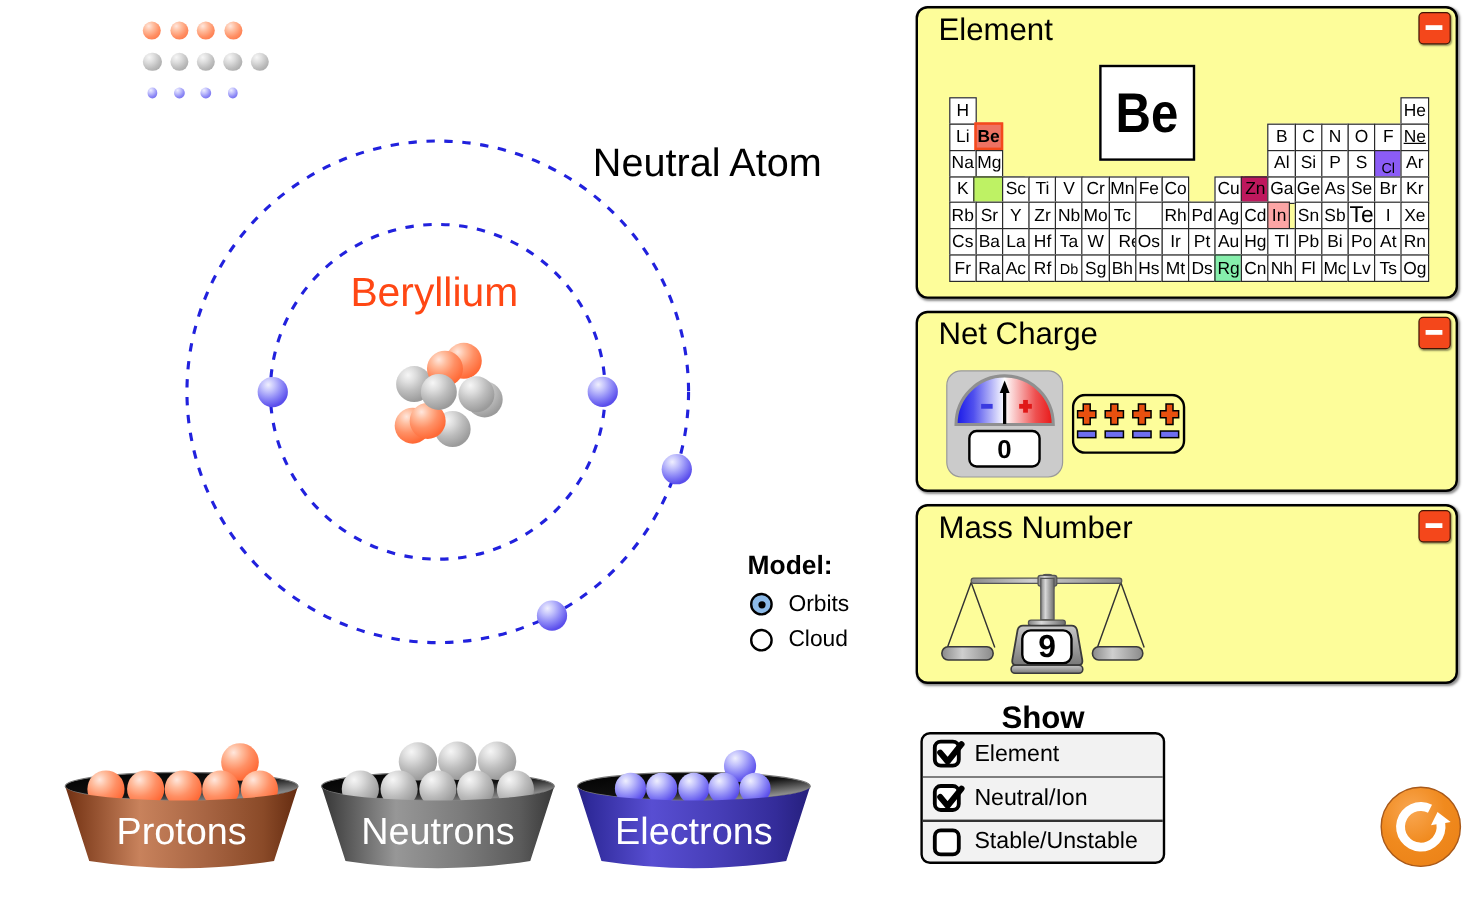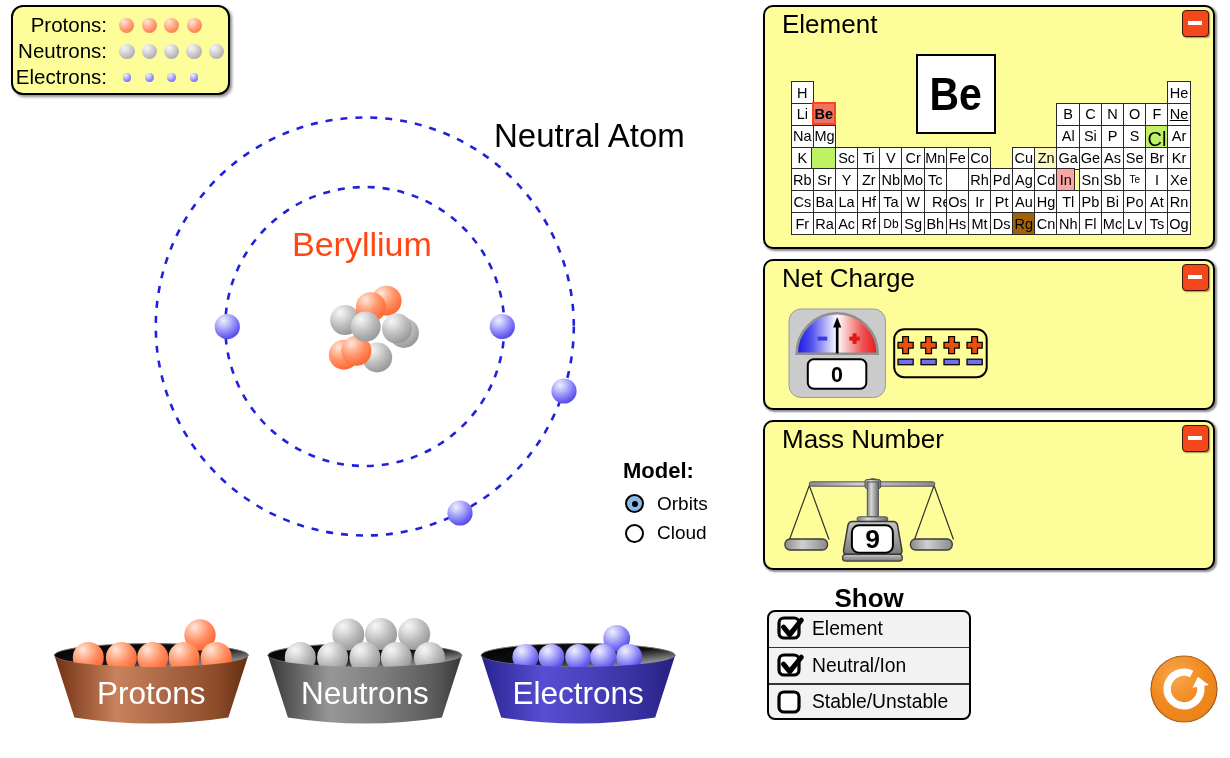--- a/index.html
+++ b/index.html
@@ -12,25 +12,20 @@
   .minusbtn div{position:absolute;left:5px;top:10px;width:13.5px;height:4.5px;background:#fff;}
   .ball{position:absolute;border-radius:50%;}
   .proton-g{background:radial-gradient(circle at 33% 25%, #ffe7dd 0%, #ffbd9e 28%, #ff9065 60%, #ff6a37 100%);}
   .neutron-g{background:radial-gradient(circle at 33% 25%, #f6f6f6 0%, #dedede 28%, #bdbdbd 60%, #9b9b9b 100%);}
   .electron-g{background:radial-gradient(circle at 33% 25%, #eeeeff 0%, #c2c1fc 30%, #8d89f5 62%, #655cee 100%);}
 </style>
 </head>
 <body>
 <div id="stage">
 
-  <div class="abs" style="left:11px;top:5px;width:215px;height:86px;background:#FDFD9A;border:2px solid #000;border-radius:12px;box-shadow:2px 2px 3px rgba(0,0,0,0.45);">
-    <div class="abs" style="right:121px;top:6px;font-size:20.5px;">Protons:</div>
-    <div class="abs" style="right:121px;top:32.2px;font-size:20.5px;">Neutrons:</div>
-    <div class="abs" style="right:121px;top:58.4px;font-size:20.5px;">Electrons:</div>
-  </div>
   <div>
 <div class="ball proton-g" style="left:118.5px;top:17.9px;width:15.0px;height:15.0px;"></div>
 <div class="ball proton-g" style="left:141.9px;top:17.9px;width:15.0px;height:15.0px;"></div>
 <div class="ball proton-g" style="left:164.2px;top:17.9px;width:15.0px;height:15.0px;"></div>
 <div class="ball proton-g" style="left:186.6px;top:17.9px;width:15.0px;height:15.0px;"></div>
 <div class="ball neutron-g" style="left:119.3px;top:43.9px;width:15.4px;height:15.4px;"></div>
 <div class="ball neutron-g" style="left:141.7px;top:43.9px;width:15.4px;height:15.4px;"></div>
 <div class="ball neutron-g" style="left:164.0px;top:43.9px;width:15.4px;height:15.4px;"></div>
 <div class="ball neutron-g" style="left:186.4px;top:43.9px;width:15.4px;height:15.4px;"></div>
 <div class="ball neutron-g" style="left:208.8px;top:43.9px;width:15.4px;height:15.4px;"></div>
@@ -111,34 +106,34 @@
 <div style="position:absolute;left:310.2px;top:21.9px;width:23.6px;height:23.2px;background:#fff;border:1.4px solid #2a2a2a;box-sizing:border-box;display:flex;align-items:center;justify-content:center;font-size:14.5px;">N</div>
 <div style="position:absolute;left:332.4px;top:21.9px;width:23.6px;height:23.2px;background:#fff;border:1.4px solid #2a2a2a;box-sizing:border-box;display:flex;align-items:center;justify-content:center;font-size:14.5px;">O</div>
 <div style="position:absolute;left:354.6px;top:21.9px;width:23.6px;height:23.2px;background:#fff;border:1.4px solid #2a2a2a;box-sizing:border-box;display:flex;align-items:center;justify-content:center;font-size:14.5px;">F</div>
 <div style="position:absolute;left:376.7px;top:21.9px;width:23.6px;height:23.2px;background:#fff;border:1.4px solid #2a2a2a;box-sizing:border-box;display:flex;align-items:center;justify-content:center;font-size:14.5px;text-decoration:underline;">Ne</div>
 <div style="position:absolute;left:0.0px;top:43.7px;width:23.6px;height:23.2px;background:#fff;border:1.4px solid #2a2a2a;box-sizing:border-box;display:flex;align-items:center;justify-content:center;font-size:14.5px;">Na</div>
 <div style="position:absolute;left:22.2px;top:43.7px;width:23.6px;height:23.2px;background:#fff;border:1.4px solid #2a2a2a;box-sizing:border-box;display:flex;align-items:center;justify-content:center;font-size:14.5px;">Mg</div>
 <div style="position:absolute;left:265.9px;top:43.7px;width:23.6px;height:23.2px;background:#fff;border:1.4px solid #2a2a2a;box-sizing:border-box;display:flex;align-items:center;justify-content:center;font-size:14.5px;">Al</div>
 <div style="position:absolute;left:288.1px;top:43.7px;width:23.6px;height:23.2px;background:#fff;border:1.4px solid #2a2a2a;box-sizing:border-box;display:flex;align-items:center;justify-content:center;font-size:14.5px;">Si</div>
 <div style="position:absolute;left:310.2px;top:43.7px;width:23.6px;height:23.2px;background:#fff;border:1.4px solid #2a2a2a;box-sizing:border-box;display:flex;align-items:center;justify-content:center;font-size:14.5px;">P</div>
 <div style="position:absolute;left:332.4px;top:43.7px;width:23.6px;height:23.2px;background:#fff;border:1.4px solid #2a2a2a;box-sizing:border-box;display:flex;align-items:center;justify-content:center;font-size:14.5px;">S</div>
-<div style="position:absolute;left:354.6px;top:43.7px;width:23.6px;height:30px;background:#bef264;border:1.4px solid #2a2a2a;box-sizing:border-box;display:flex;align-items:center;justify-content:center;font-size:20px;">Cl</div>
+<div style="position:absolute;left:354.6px;top:43.7px;width:23.6px;height:30px;background:#8b5cf6;border:1.4px solid #2a2a2a;box-sizing:border-box;display:flex;align-items:center;justify-content:center;font-size:12px;">Cl</div>
 <div style="position:absolute;left:376.7px;top:43.7px;width:23.6px;height:23.2px;background:#fff;border:1.4px solid #2a2a2a;box-sizing:border-box;display:flex;align-items:center;justify-content:center;font-size:14.5px;">Ar</div>
 <div style="position:absolute;left:0.0px;top:65.6px;width:23.6px;height:23.2px;background:#fff;border:1.4px solid #2a2a2a;box-sizing:border-box;display:flex;align-items:center;justify-content:center;font-size:14.5px;">K</div>
 <div style="position:absolute;left:20px;top:65.6px;width:23.6px;height:23.2px;background:#bef264;border:1.4px solid #2a2a2a;box-sizing:border-box;display:flex;align-items:center;justify-content:center;font-size:14.5px;padding-left:41px;">Ca</div>
 <div style="position:absolute;left:44.3px;top:65.6px;width:23.6px;height:23.2px;background:#fff;border:1.4px solid #2a2a2a;box-sizing:border-box;display:flex;align-items:center;justify-content:center;font-size:14.5px;">Sc</div>
 <div style="position:absolute;left:66.5px;top:65.6px;width:23.6px;height:23.2px;background:#fff;border:1.4px solid #2a2a2a;box-sizing:border-box;display:flex;align-items:center;justify-content:center;font-size:14.5px;">Ti</div>
 <div style="position:absolute;left:88.6px;top:65.6px;width:23.6px;height:23.2px;background:#fff;border:1.4px solid #2a2a2a;box-sizing:border-box;display:flex;align-items:center;justify-content:center;font-size:14.5px;">V</div>
 <div style="position:absolute;left:110.8px;top:65.6px;width:23.6px;height:23.2px;background:#fff;border:1.4px solid #2a2a2a;box-sizing:border-box;display:flex;align-items:center;justify-content:center;font-size:14.5px;">Cr</div>
 <div style="position:absolute;left:133.0px;top:65.6px;width:23.6px;height:23.2px;background:#fff;border:1.4px solid #2a2a2a;box-sizing:border-box;display:flex;align-items:center;justify-content:center;font-size:14.5px;">Mn</div>
 <div style="position:absolute;left:155.1px;top:65.6px;width:23.6px;height:23.2px;background:#fff;border:1.4px solid #2a2a2a;box-sizing:border-box;display:flex;align-items:center;justify-content:center;font-size:14.5px;">Fe</div>
 <div style="position:absolute;left:177.3px;top:65.6px;width:23.6px;height:23.2px;background:#fff;border:1.4px solid #2a2a2a;box-sizing:border-box;display:flex;align-items:center;justify-content:center;font-size:14.5px;">Co</div>
 <div style="position:absolute;left:199.4px;top:65.6px;width:23.6px;height:23.2px;background:#fff;border:1.4px solid #2a2a2a;box-sizing:border-box;display:flex;align-items:center;justify-content:center;font-size:14.5px;margin-left:47px;">Ni</div>
 <div style="position:absolute;left:221.6px;top:65.6px;width:23.6px;height:23.2px;background:#fff;border:1.4px solid #2a2a2a;box-sizing:border-box;display:flex;align-items:center;justify-content:center;font-size:14.5px;">Cu</div>
-<div style="position:absolute;left:243.8px;top:65.6px;width:23.6px;height:23.2px;background:#fef9c3;border:1.4px solid #2a2a2a;box-sizing:border-box;display:flex;align-items:center;justify-content:center;font-size:14.5px;">Zn</div>
+<div style="position:absolute;left:243.8px;top:65.6px;width:23.6px;height:23.2px;background:#be185d;border:1.4px solid #2a2a2a;box-sizing:border-box;display:flex;align-items:center;justify-content:center;font-size:14.5px;">Zn</div>
 <div style="position:absolute;left:265.9px;top:65.6px;width:23.6px;height:23.2px;background:#fff;border:1.4px solid #2a2a2a;box-sizing:border-box;display:flex;align-items:center;justify-content:center;font-size:14.5px;">Ga</div>
 <div style="position:absolute;left:288.1px;top:65.6px;width:23.6px;height:23.2px;background:#fff;border:1.4px solid #2a2a2a;box-sizing:border-box;display:flex;align-items:center;justify-content:center;font-size:14.5px;">Ge</div>
 <div style="position:absolute;left:310.2px;top:65.6px;width:23.6px;height:23.2px;background:#fff;border:1.4px solid #2a2a2a;box-sizing:border-box;display:flex;align-items:center;justify-content:center;font-size:14.5px;">As</div>
 <div style="position:absolute;left:332.4px;top:65.6px;width:23.6px;height:23.2px;background:#fff;border:1.4px solid #2a2a2a;box-sizing:border-box;display:flex;align-items:center;justify-content:center;font-size:14.5px;">Se</div>
 <div style="position:absolute;left:354.6px;top:65.6px;width:23.6px;height:23.2px;background:#fff;border:1.4px solid #2a2a2a;box-sizing:border-box;display:flex;align-items:center;justify-content:center;font-size:14.5px;">Br</div>
 <div style="position:absolute;left:376.7px;top:65.6px;width:23.6px;height:23.2px;background:#fff;border:1.4px solid #2a2a2a;box-sizing:border-box;display:flex;align-items:center;justify-content:center;font-size:14.5px;">Kr</div>
 <div style="position:absolute;left:0.0px;top:87.4px;width:23.6px;height:23.2px;background:#fff;border:1.4px solid #2a2a2a;box-sizing:border-box;display:flex;align-items:center;justify-content:center;font-size:14.5px;">Rb</div>
 <div style="position:absolute;left:22.2px;top:87.4px;width:23.6px;height:23.2px;background:#fff;border:1.4px solid #2a2a2a;box-sizing:border-box;display:flex;align-items:center;justify-content:center;font-size:14.5px;">Sr</div>
 <div style="position:absolute;left:44.3px;top:87.4px;width:23.6px;height:23.2px;background:#fff;border:1.4px solid #2a2a2a;box-sizing:border-box;display:flex;align-items:center;justify-content:center;font-size:14.5px;">Y</div>
 <div style="position:absolute;left:66.5px;top:87.4px;width:23.6px;height:23.2px;background:#fff;border:1.4px solid #2a2a2a;box-sizing:border-box;display:flex;align-items:center;justify-content:center;font-size:14.5px;">Zr</div>
@@ -146,21 +141,21 @@
 <div style="position:absolute;left:110.8px;top:87.4px;width:23.6px;height:23.2px;background:#fff;border:1.4px solid #2a2a2a;box-sizing:border-box;display:flex;align-items:center;justify-content:center;font-size:14.5px;">Mo</div>
 <div style="position:absolute;left:133.0px;top:87.4px;width:23.6px;height:23.2px;background:#fff;border:1.4px solid #2a2a2a;box-sizing:border-box;display:flex;align-items:center;justify-content:center;font-size:14.5px;">Tc</div>
 <div style="position:absolute;left:155.1px;top:87.4px;width:23.6px;height:23.2px;background:#fff;border:1.4px solid #2a2a2a;box-sizing:border-box;display:flex;align-items:center;justify-content:center;font-size:14.5px;padding-left:44px;">Ru</div>
 <div style="position:absolute;left:177.3px;top:87.4px;width:23.6px;height:23.2px;background:#fff;border:1.4px solid #2a2a2a;box-sizing:border-box;display:flex;align-items:center;justify-content:center;font-size:14.5px;">Rh</div>
 <div style="position:absolute;left:199.4px;top:87.4px;width:23.6px;height:23.2px;background:#fff;border:1.4px solid #2a2a2a;box-sizing:border-box;display:flex;align-items:center;justify-content:center;font-size:14.5px;">Pd</div>
 <div style="position:absolute;left:221.6px;top:87.4px;width:23.6px;height:23.2px;background:#fff;border:1.4px solid #2a2a2a;box-sizing:border-box;display:flex;align-items:center;justify-content:center;font-size:14.5px;">Ag</div>
 <div style="position:absolute;left:243.8px;top:87.4px;width:23.6px;height:23.2px;background:#fff;border:1.4px solid #2a2a2a;box-sizing:border-box;display:flex;align-items:center;justify-content:center;font-size:14.5px;">Cd</div>
 <div style="position:absolute;left:265.9px;top:87.4px;width:19px;height:23.2px;background:#fca5a5;border:1.4px solid #2a2a2a;box-sizing:border-box;display:flex;align-items:center;justify-content:center;font-size:14.5px;">In</div>
 <div style="position:absolute;left:288.1px;top:87.4px;width:23.6px;height:23.2px;background:#fff;border:1.4px solid #2a2a2a;box-sizing:border-box;display:flex;align-items:center;justify-content:center;font-size:14.5px;">Sn</div>
 <div style="position:absolute;left:310.2px;top:87.4px;width:23.6px;height:23.2px;background:#fff;border:1.4px solid #2a2a2a;box-sizing:border-box;display:flex;align-items:center;justify-content:center;font-size:14.5px;">Sb</div>
-<div style="position:absolute;left:332.4px;top:87.4px;width:23.6px;height:23.2px;background:#fff;border:1.4px solid #2a2a2a;box-sizing:border-box;display:flex;align-items:center;justify-content:center;font-size:10px;">Te</div>
+<div style="position:absolute;left:332.4px;top:87.4px;width:23.6px;height:23.2px;background:#fff;border:1.4px solid #2a2a2a;box-sizing:border-box;display:flex;align-items:center;justify-content:center;font-size:19px;">Te</div>
 <div style="position:absolute;left:354.6px;top:87.4px;width:23.6px;height:23.2px;background:#fff;border:1.4px solid #2a2a2a;box-sizing:border-box;display:flex;align-items:center;justify-content:center;font-size:14.5px;">I</div>
 <div style="position:absolute;left:376.7px;top:87.4px;width:23.6px;height:23.2px;background:#fff;border:1.4px solid #2a2a2a;box-sizing:border-box;display:flex;align-items:center;justify-content:center;font-size:14.5px;">Xe</div>
 <div style="position:absolute;left:0.0px;top:109.2px;width:23.6px;height:23.2px;background:#fff;border:1.4px solid #2a2a2a;box-sizing:border-box;display:flex;align-items:center;justify-content:center;font-size:14.5px;">Cs</div>
 <div style="position:absolute;left:22.2px;top:109.2px;width:23.6px;height:23.2px;background:#fff;border:1.4px solid #2a2a2a;box-sizing:border-box;display:flex;align-items:center;justify-content:center;font-size:14.5px;">Ba</div>
 <div style="position:absolute;left:44.3px;top:109.2px;width:23.6px;height:23.2px;background:#fff;border:1.4px solid #2a2a2a;box-sizing:border-box;display:flex;align-items:center;justify-content:center;font-size:14.5px;">La</div>
 <div style="position:absolute;left:66.5px;top:109.2px;width:23.6px;height:23.2px;background:#fff;border:1.4px solid #2a2a2a;box-sizing:border-box;display:flex;align-items:center;justify-content:center;font-size:14.5px;">Hf</div>
 <div style="position:absolute;left:88.6px;top:109.2px;width:23.6px;height:23.2px;background:#fff;border:1.4px solid #2a2a2a;box-sizing:border-box;display:flex;align-items:center;justify-content:center;font-size:14.5px;">Ta</div>
 <div style="position:absolute;left:110.8px;top:109.2px;width:23.6px;height:23.2px;background:#fff;border:1.4px solid #2a2a2a;box-sizing:border-box;display:flex;align-items:center;justify-content:center;font-size:14.5px;">W</div>
 <div style="position:absolute;left:133.0px;top:109.2px;width:23.6px;height:23.2px;background:#fff;border:1.4px solid #2a2a2a;box-sizing:border-box;display:flex;align-items:center;justify-content:center;font-size:14.5px;padding-left:12px;">Re</div>
 <div style="position:absolute;left:155.1px;top:109.2px;width:23.6px;height:23.2px;background:#fff;border:1.4px solid #2a2a2a;box-sizing:border-box;display:flex;align-items:center;justify-content:center;font-size:14.5px;">Os</div>
@@ -177,21 +172,21 @@
 <div style="position:absolute;left:0.0px;top:131.1px;width:23.6px;height:23.2px;background:#fff;border:1.4px solid #2a2a2a;box-sizing:border-box;display:flex;align-items:center;justify-content:center;font-size:14.5px;">Fr</div>
 <div style="position:absolute;left:22.2px;top:131.1px;width:23.6px;height:23.2px;background:#fff;border:1.4px solid #2a2a2a;box-sizing:border-box;display:flex;align-items:center;justify-content:center;font-size:14.5px;">Ra</div>
 <div style="position:absolute;left:44.3px;top:131.1px;width:23.6px;height:23.2px;background:#fff;border:1.4px solid #2a2a2a;box-sizing:border-box;display:flex;align-items:center;justify-content:center;font-size:14.5px;">Ac</div>
 <div style="position:absolute;left:66.5px;top:131.1px;width:23.6px;height:23.2px;background:#fff;border:1.4px solid #2a2a2a;box-sizing:border-box;display:flex;align-items:center;justify-content:center;font-size:14.5px;">Rf</div>
 <div style="position:absolute;left:88.6px;top:131.1px;width:23.6px;height:23.2px;background:#fff;border:1.4px solid #2a2a2a;box-sizing:border-box;display:flex;align-items:center;justify-content:center;font-size:12px;">Db</div>
 <div style="position:absolute;left:110.8px;top:131.1px;width:23.6px;height:23.2px;background:#fff;border:1.4px solid #2a2a2a;box-sizing:border-box;display:flex;align-items:center;justify-content:center;font-size:14.5px;">Sg</div>
 <div style="position:absolute;left:133.0px;top:131.1px;width:23.6px;height:23.2px;background:#fff;border:1.4px solid #2a2a2a;box-sizing:border-box;display:flex;align-items:center;justify-content:center;font-size:14.5px;">Bh</div>
 <div style="position:absolute;left:155.1px;top:131.1px;width:23.6px;height:23.2px;background:#fff;border:1.4px solid #2a2a2a;box-sizing:border-box;display:flex;align-items:center;justify-content:center;font-size:14.5px;">Hs</div>
 <div style="position:absolute;left:177.3px;top:131.1px;width:23.6px;height:23.2px;background:#fff;border:1.4px solid #2a2a2a;box-sizing:border-box;display:flex;align-items:center;justify-content:center;font-size:14.5px;">Mt</div>
 <div style="position:absolute;left:199.4px;top:131.1px;width:23.6px;height:23.2px;background:#fff;border:1.4px solid #2a2a2a;box-sizing:border-box;display:flex;align-items:center;justify-content:center;font-size:14.5px;">Ds</div>
-<div style="position:absolute;left:221.6px;top:131.1px;width:23.6px;height:23.2px;background:#a16207;border:1.4px solid #2a2a2a;box-sizing:border-box;display:flex;align-items:center;justify-content:center;font-size:14.5px;">Rg</div>
+<div style="position:absolute;left:221.6px;top:131.1px;width:23.6px;height:23.2px;background:#86efac;border:1.4px solid #2a2a2a;box-sizing:border-box;display:flex;align-items:center;justify-content:center;font-size:14.5px;">Rg</div>
 <div style="position:absolute;left:243.8px;top:131.1px;width:23.6px;height:23.2px;background:#fff;border:1.4px solid #2a2a2a;box-sizing:border-box;display:flex;align-items:center;justify-content:center;font-size:14.5px;">Cn</div>
 <div style="position:absolute;left:265.9px;top:131.1px;width:23.6px;height:23.2px;background:#fff;border:1.4px solid #2a2a2a;box-sizing:border-box;display:flex;align-items:center;justify-content:center;font-size:14.5px;">Nh</div>
 <div style="position:absolute;left:288.1px;top:131.1px;width:23.6px;height:23.2px;background:#fff;border:1.4px solid #2a2a2a;box-sizing:border-box;display:flex;align-items:center;justify-content:center;font-size:14.5px;">Fl</div>
 <div style="position:absolute;left:310.2px;top:131.1px;width:23.6px;height:23.2px;background:#fff;border:1.4px solid #2a2a2a;box-sizing:border-box;display:flex;align-items:center;justify-content:center;font-size:14.5px;">Mc</div>
 <div style="position:absolute;left:332.4px;top:131.1px;width:23.6px;height:23.2px;background:#fff;border:1.4px solid #2a2a2a;box-sizing:border-box;display:flex;align-items:center;justify-content:center;font-size:14.5px;">Lv</div>
 <div style="position:absolute;left:354.6px;top:131.1px;width:23.6px;height:23.2px;background:#fff;border:1.4px solid #2a2a2a;box-sizing:border-box;display:flex;align-items:center;justify-content:center;font-size:14.5px;">Ts</div>
 <div style="position:absolute;left:376.7px;top:131.1px;width:23.6px;height:23.2px;background:#fff;border:1.4px solid #2a2a2a;box-sizing:border-box;display:flex;align-items:center;justify-content:center;font-size:14.5px;">Og</div>
 </div>
   </div>
 

